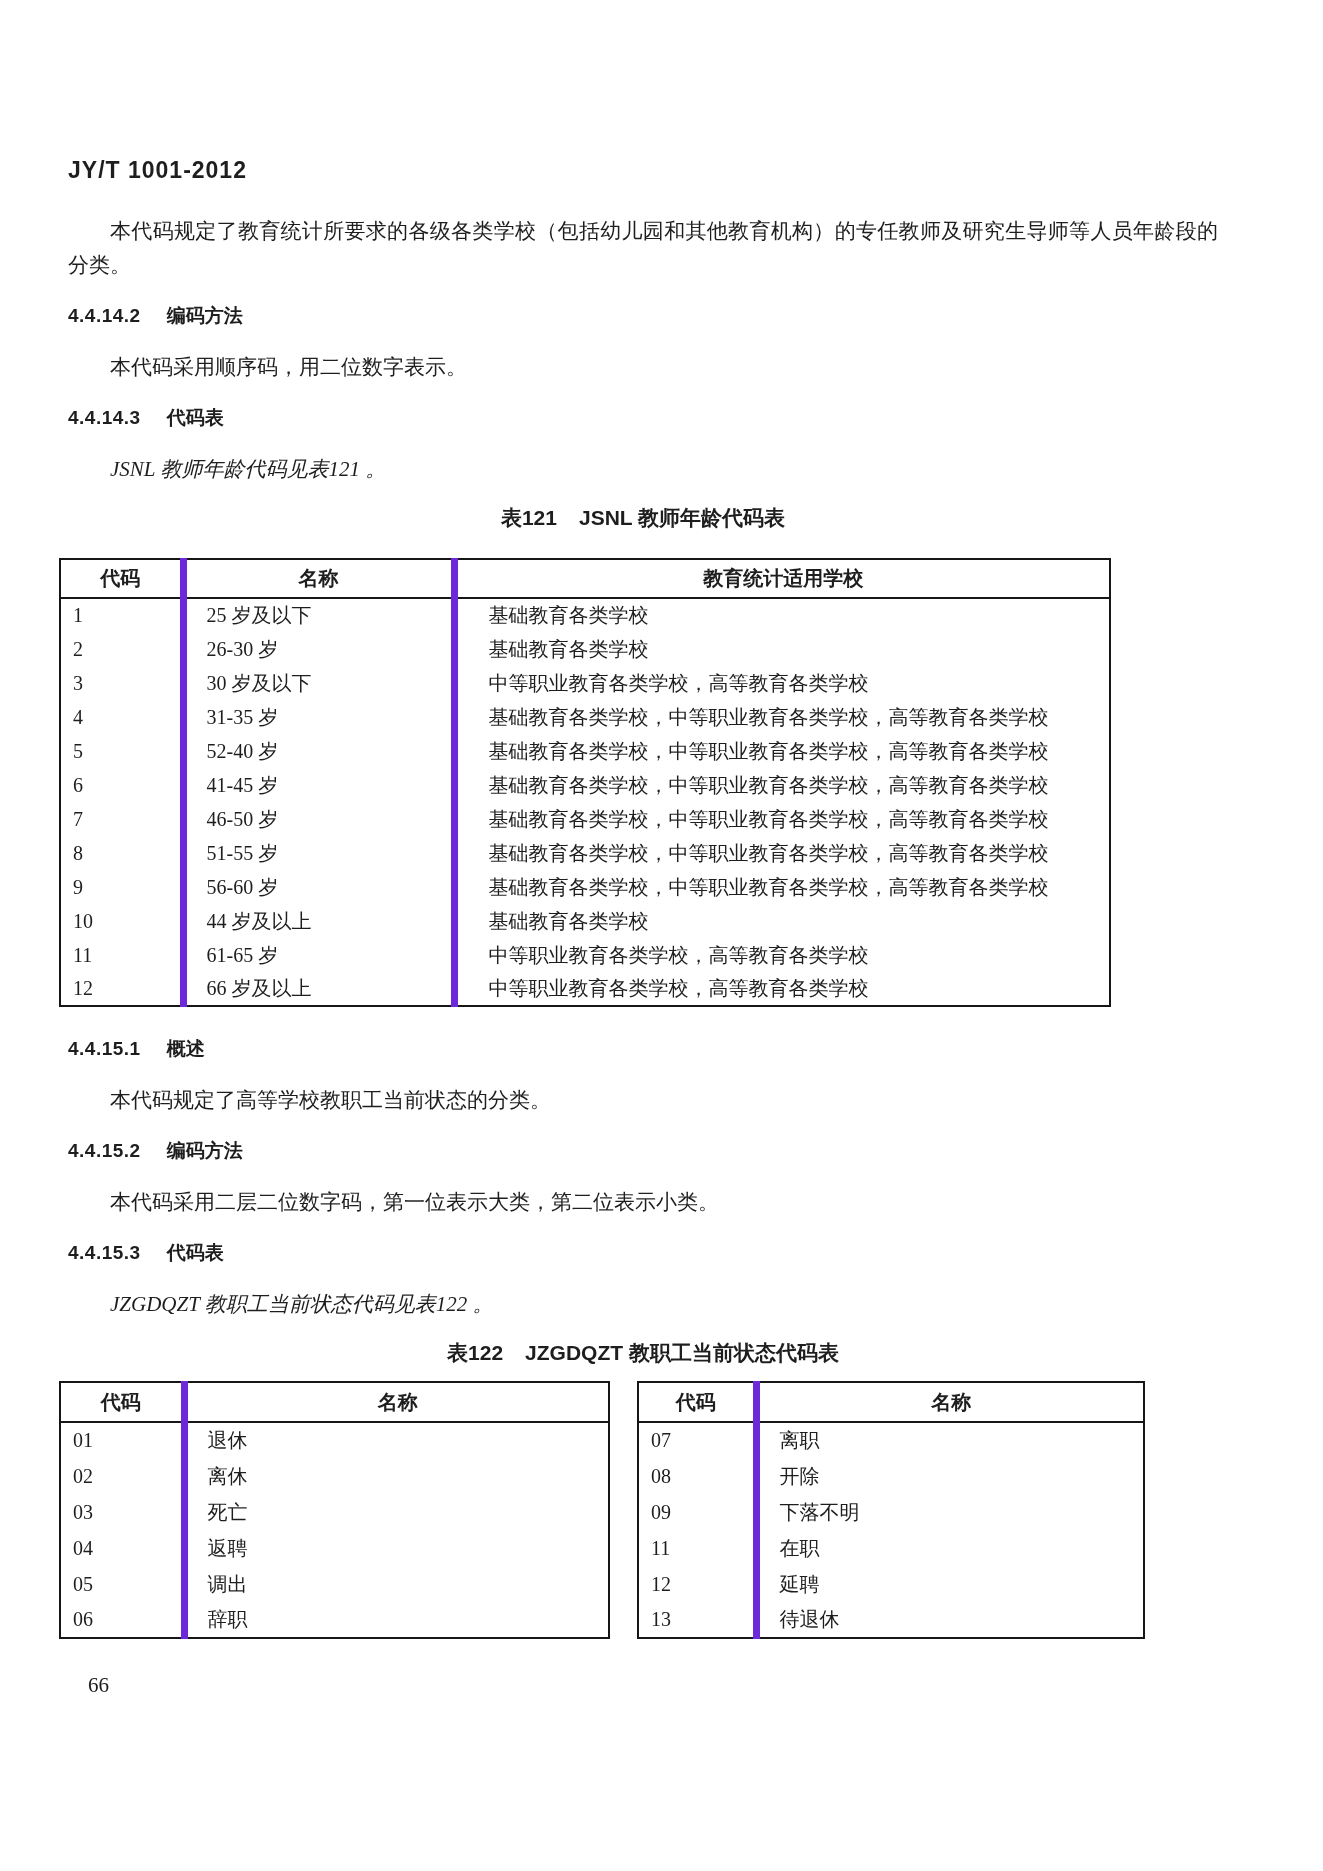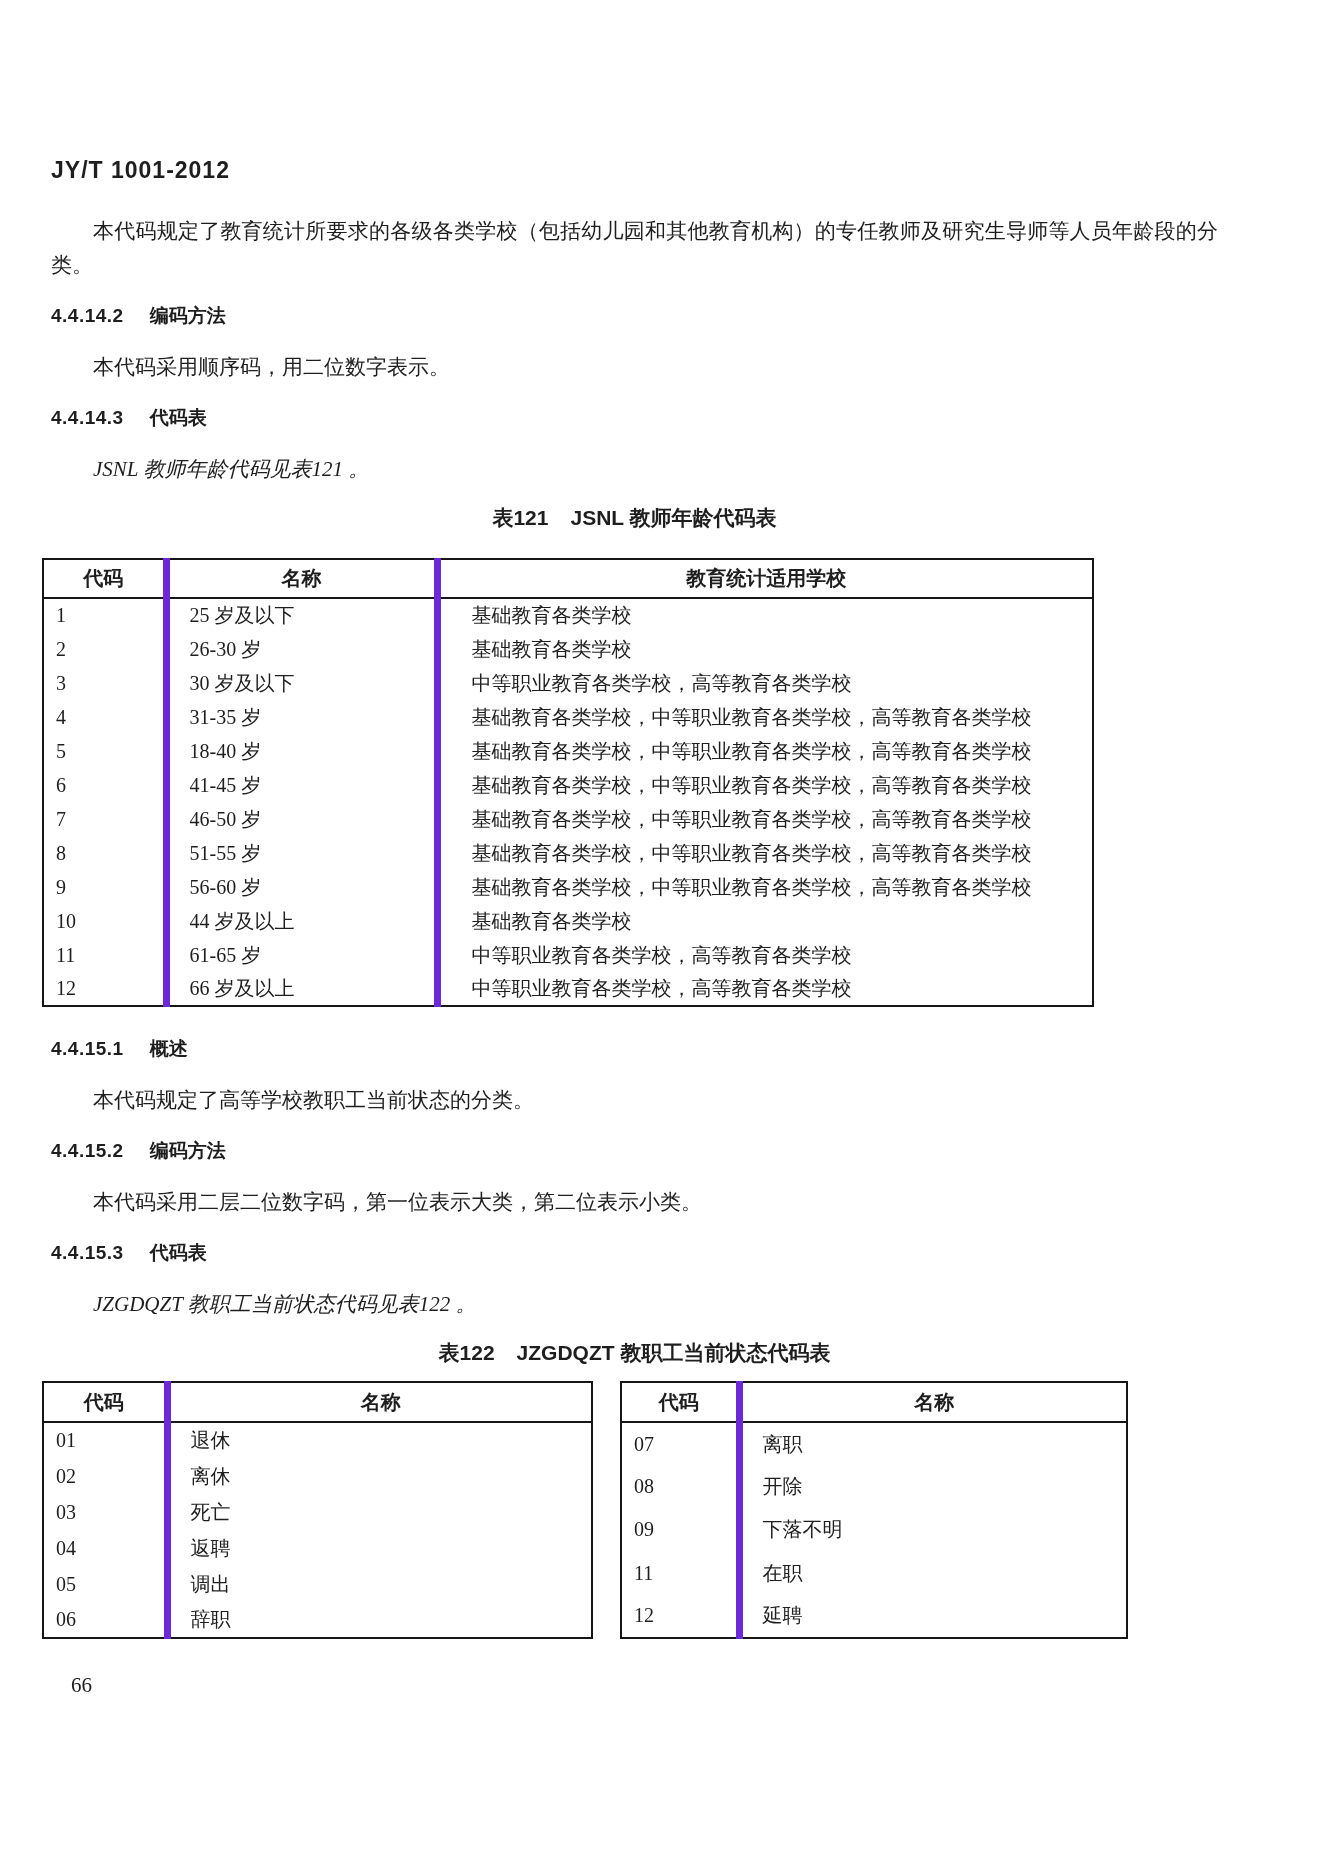--- a/index.html
+++ b/index.html
@@ -2,21 +2,21 @@
 <html><head>
 <meta charset="utf-8">
 <style>
   * { box-sizing: border-box; margin: 0; padding: 0; }
   html, body { background: #ffffff; }
   .page {
     position: relative;
     width: 1323px;
     height: 1871px;
     background: #ffffff;
-    padding: 156px 105px 0 51px;
+    padding: 156px 105px 0 68px;
     font-family: "Liberation Serif", "DejaVu Serif", serif;
     color: #1e1e1e;
     overflow: hidden;
   }
   .doc-number {
     font-family: "Liberation Sans", "DejaVu Sans", sans-serif;
     font-weight: bold;
     font-size: 23px;
     line-height: 28px;
     letter-spacing: 1px;
@@ -146,21 +146,21 @@
         <td class="v cell-name">30 岁及以下</td>
         <td class="cell-schools">中等职业教育各类学校，高等教育各类学校</td>
       </tr>
       <tr>
         <td class="v cell-code">4</td>
         <td class="v cell-name">31-35 岁</td>
         <td class="cell-schools">基础教育各类学校，中等职业教育各类学校，高等教育各类学校</td>
       </tr>
       <tr>
         <td class="v cell-code">5</td>
-        <td class="v cell-name">18-40 岁</td>
+        <td class="v cell-name">52-40 岁</td>
         <td class="cell-schools">基础教育各类学校，中等职业教育各类学校，高等教育各类学校</td>
       </tr>
       <tr>
         <td class="v cell-code">6</td>
         <td class="v cell-name">41-45 岁</td>
         <td class="cell-schools">基础教育各类学校，中等职业教育各类学校，高等教育各类学校</td>
       </tr>
       <tr>
         <td class="v cell-code">7</td>
         <td class="v cell-name">46-50 岁</td>
@@ -283,20 +283,24 @@
           <td class="cell-name">下落不明</td>
         </tr>
         <tr>
           <td class="v cell-code">11</td>
           <td class="cell-name">在职</td>
         </tr>
         <tr>
           <td class="v cell-code">12</td>
           <td class="cell-name">延聘</td>
         </tr>
+        <tr>
+          <td class="v cell-code">13</td>
+          <td class="cell-name">待退休</td>
+        </tr>
       </tbody>
     </table>
 
   </div>
 
   <div class="page-number">66</div>
 
 </div>
 
 </body></html>

